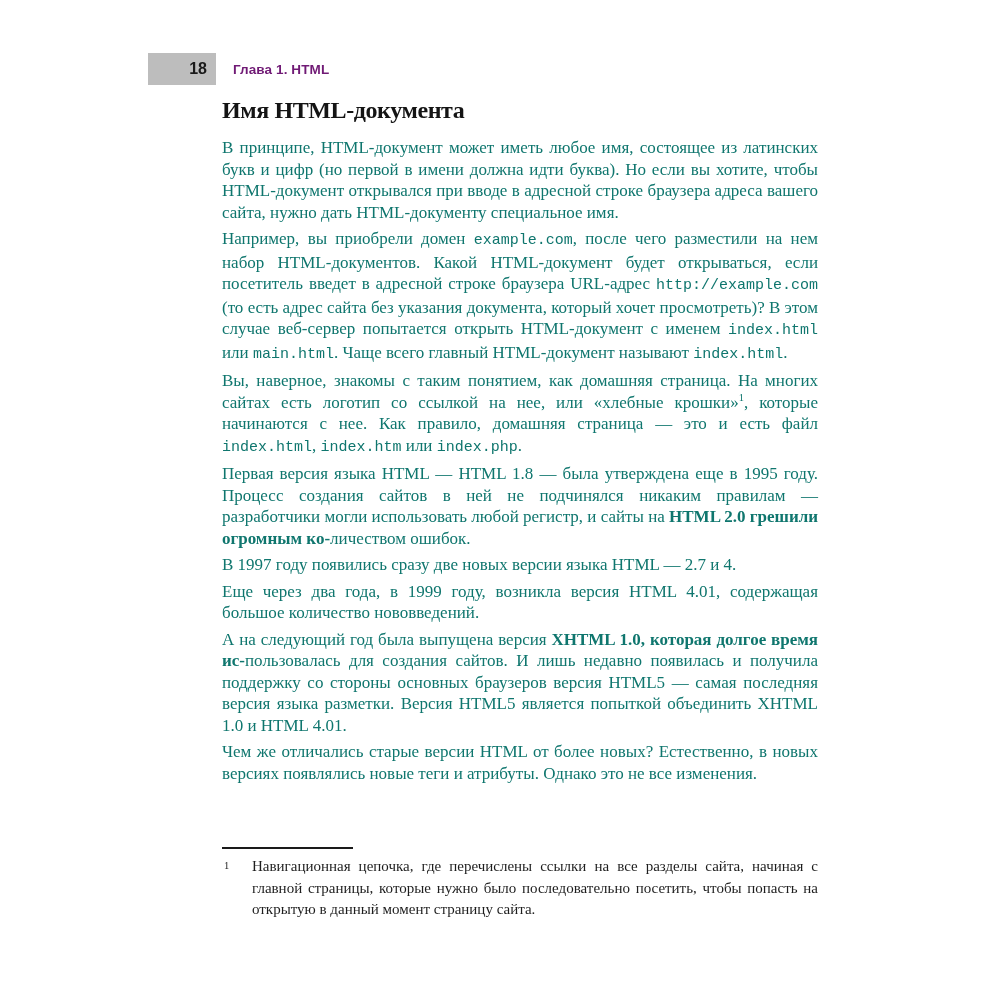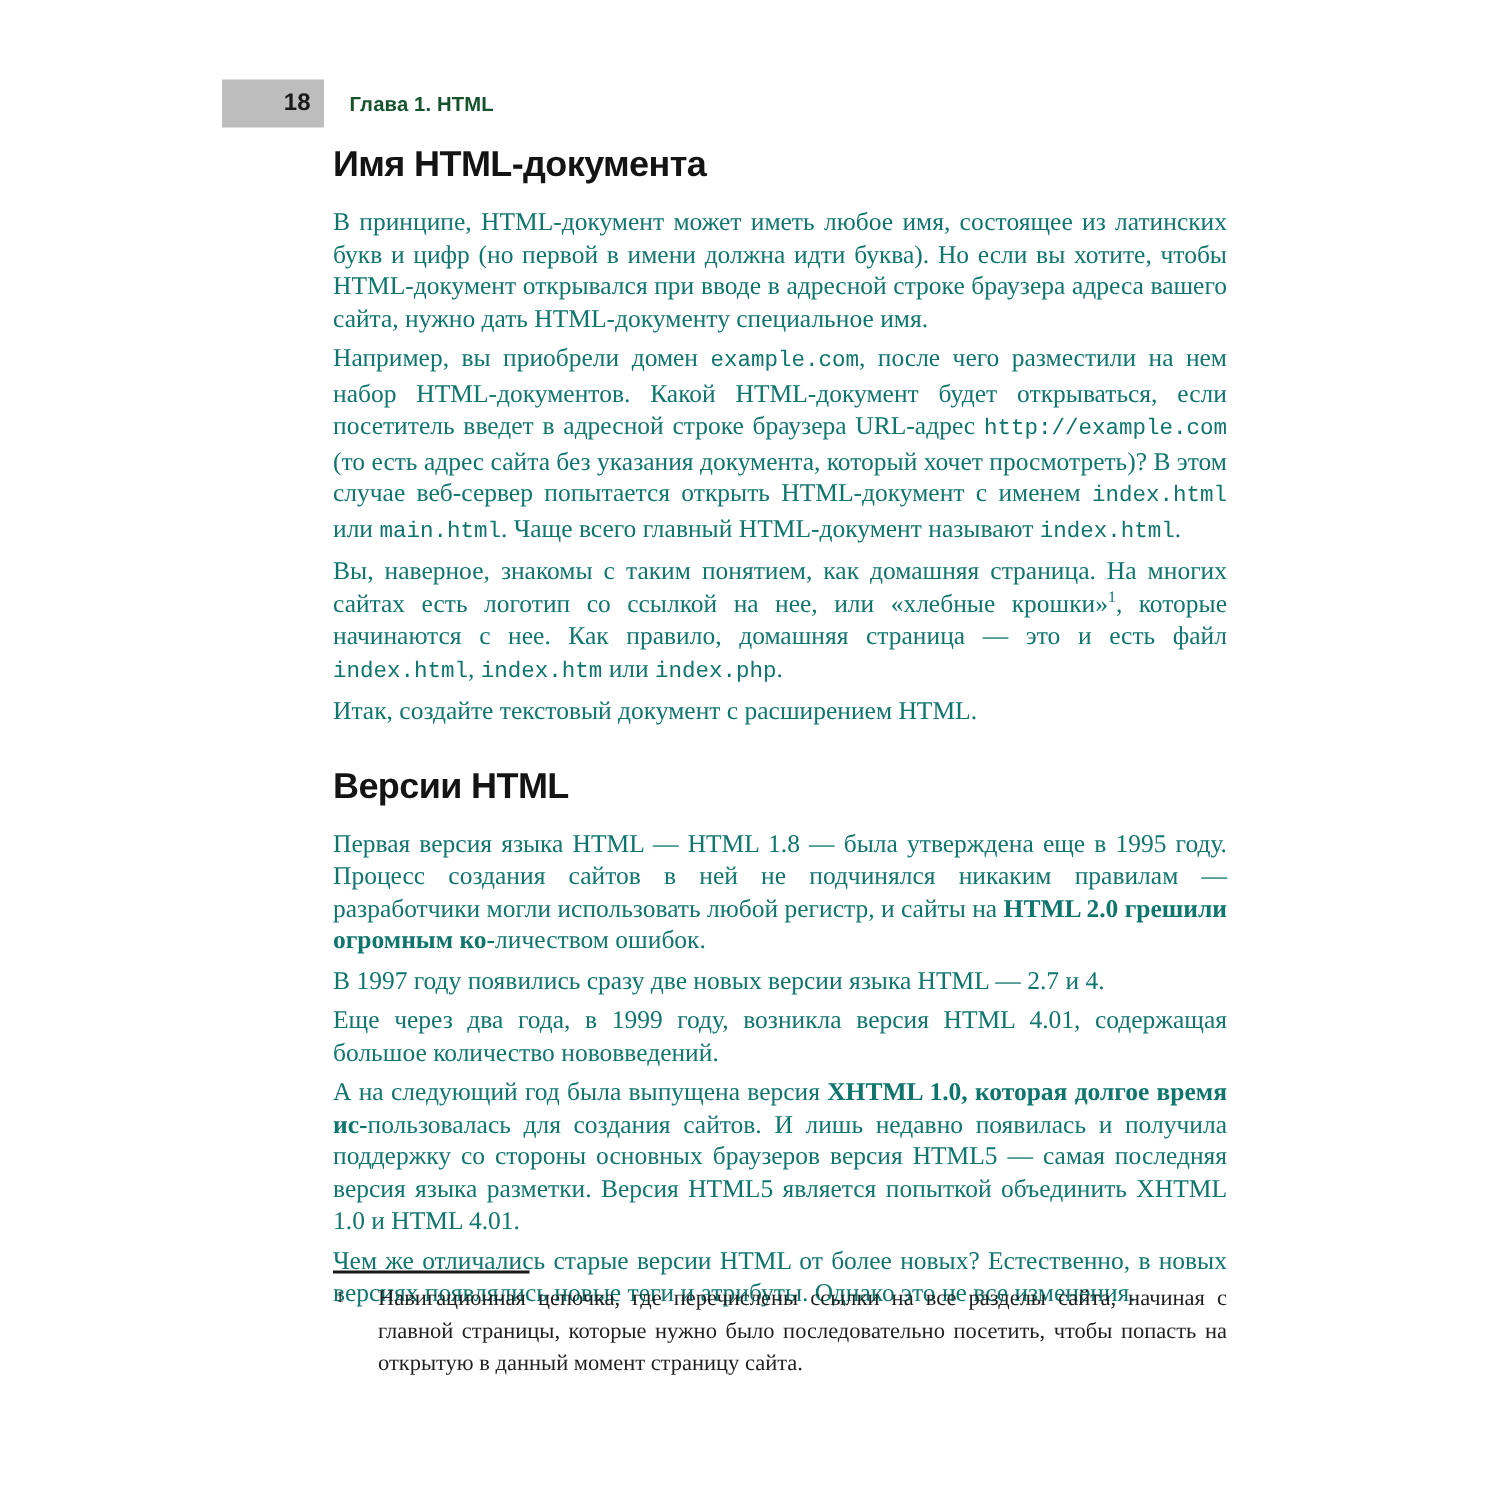--- a/index.html
+++ b/index.html
@@ -39,33 +39,33 @@
     font-weight: 700;
     font-size: 16px;
     color: #1a1a1a;
   }
   .running-title {
     margin-left: 17px;
     font-family: "Liberation Sans", sans-serif;
     font-size: 13.5px;
     font-weight: 700;
     letter-spacing: 0.1px;
-    color: #14532d;
+    color: #701a75;
     text-align: right;
   }
 
   
   .content {
     position: absolute;
     left: 222px;
     top: 96px;
     width: 596px;
   }
   .section-heading {
-    font-family: Liberation Sans, sans-serif;
+    font-family: Liberation Serif, serif;
     font-weight: 700;
     font-size: 24px;
     line-height: 28px;
     letter-spacing: -0.4px;
     color: #141414;
     margin: 26px 0 13px 0;
   }
   .section-heading:first-child { margin-top: 0; }
 
   .body-paragraph {
@@ -126,22 +126,20 @@
     </div>
     <div class="running-title">Глава 1. HTML</div>
   </header>
 
   <main class="content">
 
   <h2 class="section-heading">Имя HTML-документа</h2>
       <p class="body-paragraph"><span>В принципе, HTML-документ может иметь любое имя, состоящее из латинских букв и цифр (но первой в имени должна идти буква). Но если вы хотите, чтобы HTML-документ открывался при вводе в адресной строке браузера адреса вашего сайта, нужно дать HTML-документу специальное имя.</span></p>
       <p class="body-paragraph"><span>Например, вы приобрели домен </span><span class="mono">example.com</span><span>, после чего разместили на нем набор HTML-документов. Какой HTML-документ будет открываться, если посетитель введет в адресной строке браузера URL-адрес </span><span class="mono">http://example.com</span><span> (то есть адрес сайта без указания документа, который хочет просмотреть)? В этом случае веб-сервер попытается открыть HTML-документ с именем </span><span class="mono">index.html</span><span> или </span><span class="mono">main.html</span><span>. Чаще всего главный HTML-документ называют </span><span class="mono">index.html</span><span>.</span></p>
       <p class="body-paragraph"><span>Вы, наверное, знакомы с таким понятием, как домашняя страница. На многих сайтах есть логотип со ссылкой на нее, или «хлебные крошки»</span><sup class="sup">1</sup><span>, которые начинаются с нее. Как правило, домашняя страница — это и есть файл </span><span class="mono">index.html</span><span>, </span><span class="mono">index.htm</span><span> или </span><span class="mono">index.php</span><span>.</span></p>
-      <p class="body-paragraph"><span>Итак, создайте текстовый документ с расширением HTML.</span></p>
-      <h2 class="section-heading">Версии HTML</h2>
       <p class="body-paragraph"><span>Первая версия языка HTML — HTML 1.8 — была утверждена еще в 1995 году. Процесс создания сайтов в ней не подчинялся никаким правилам — разработчики могли использовать любой регистр, и сайты на </span><span class="bold">HTML 2.0 грешили огромным ко-</span><span>личеством ошибок.</span></p>
       <p class="body-paragraph"><span>В 1997 году появились сразу две новых версии языка HTML — 2.7 и 4.</span></p>
       <p class="body-paragraph"><span>Еще через два года, в 1999 году, возникла версия HTML 4.01, содержащая большое количество нововведений.</span></p>
       <p class="body-paragraph"><span>А на следующий год была выпущена версия </span><span class="bold">XHTML 1.0, которая долгое время ис-</span><span>пользовалась для создания сайтов. И лишь недавно появилась и получила поддержку со стороны основных браузеров версия HTML5 — самая последняя версия языка разметки. Версия HTML5 является попыткой объединить XHTML 1.0 и HTML 4.01.</span></p>
       <p class="body-paragraph"><span>Чем же отличались старые версии HTML от более новых? Естественно, в новых версиях появлялись новые теги и атрибуты. Однако это не все изменения.</span></p>
     </main>
 
   <div class="footnote">
     <div class="footnote-rule"></div>
     <div class="footnote-body">

